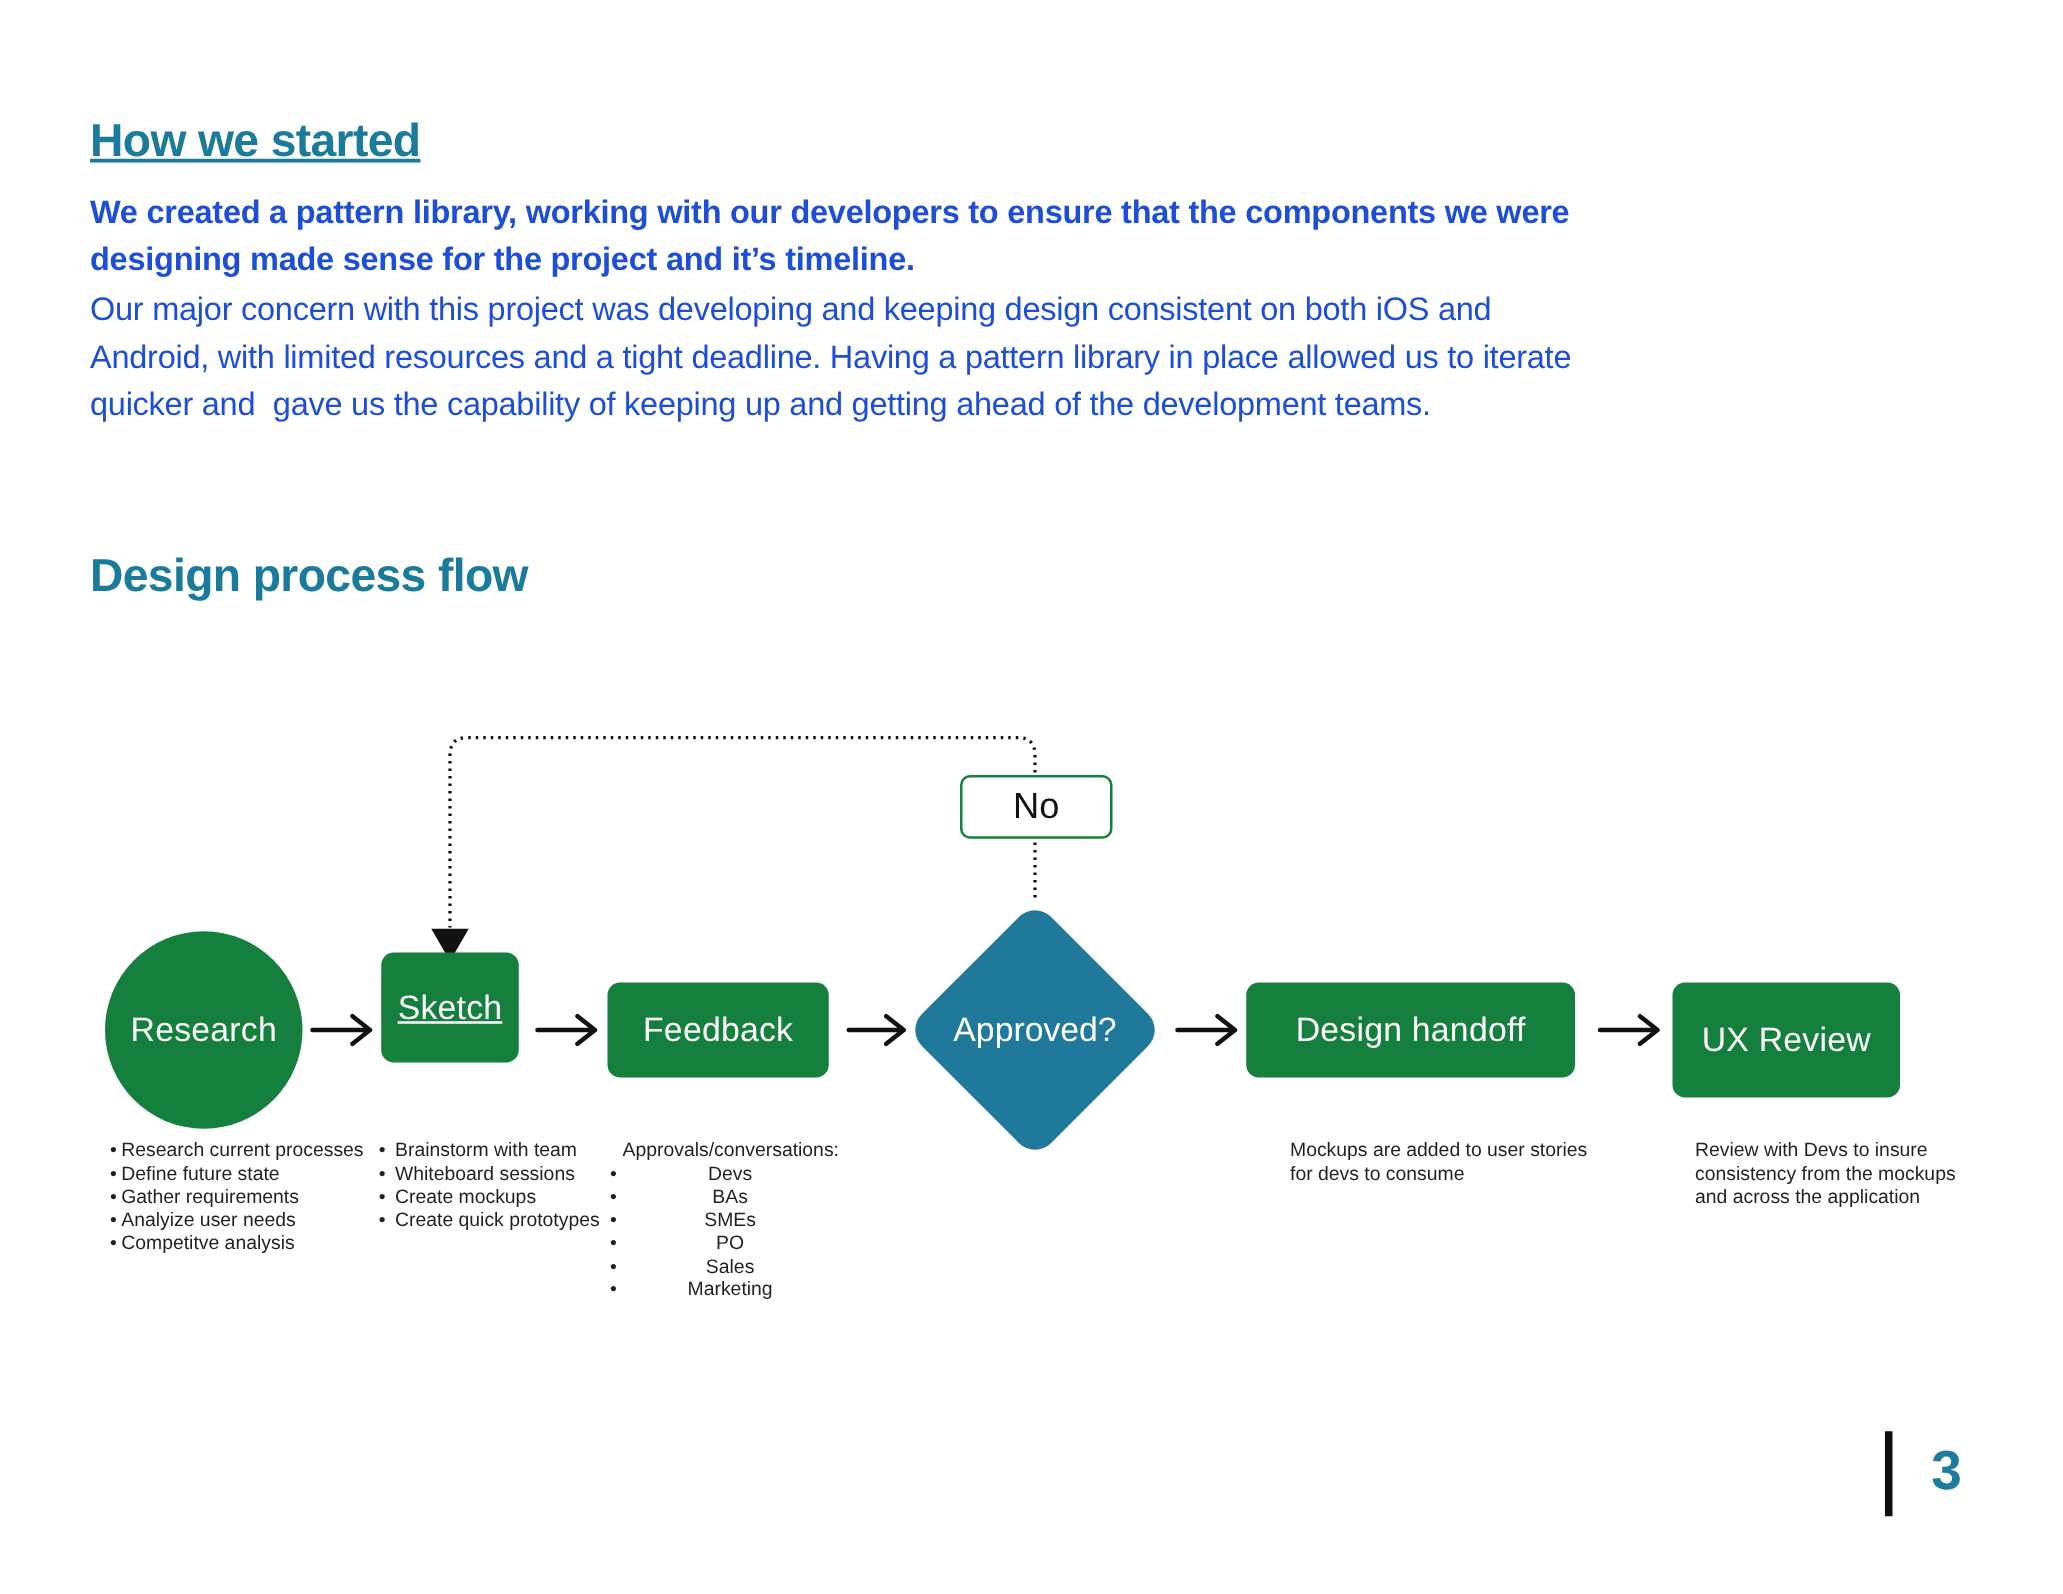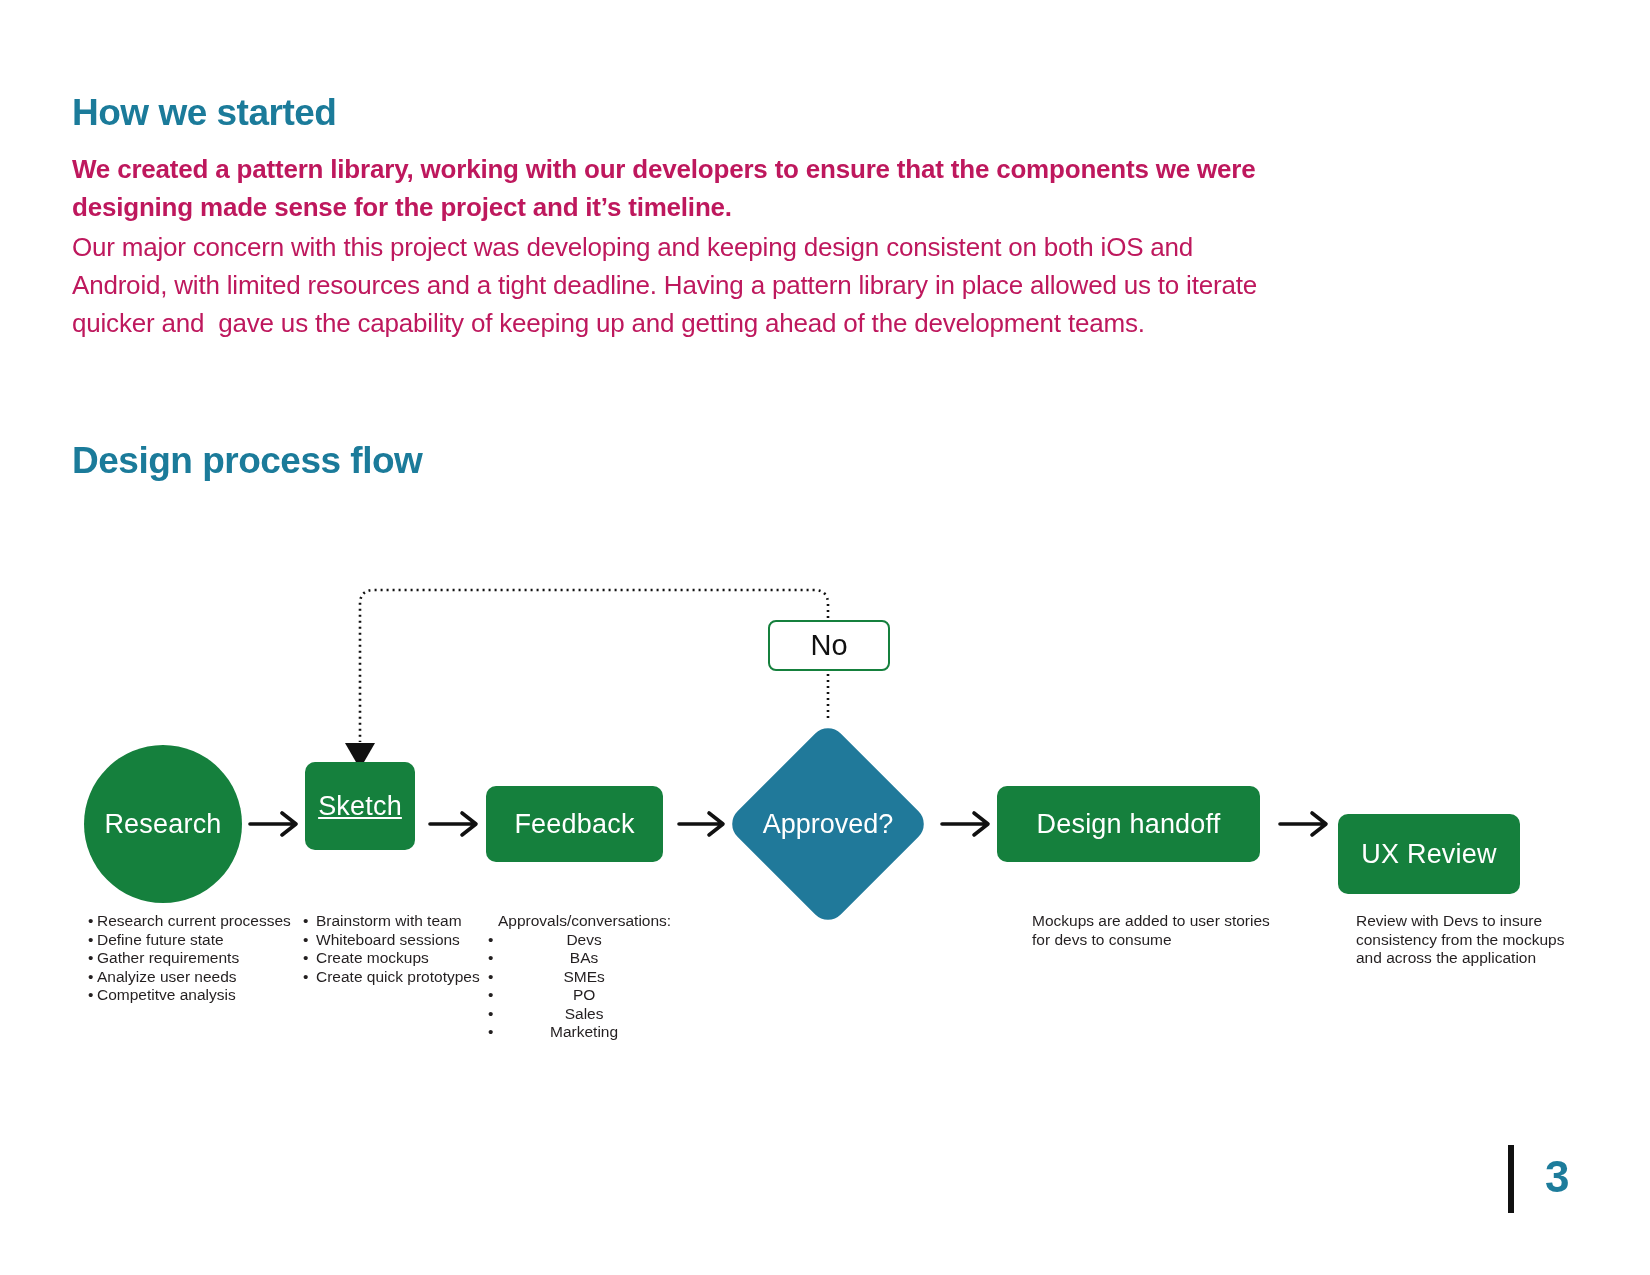--- a/index.html
+++ b/index.html
@@ -4,21 +4,21 @@
 <style>
   html,body{margin:0;padding:0;background:#ffffff;}
   #page{
     position:relative;width:1650px;height:1275px;background:#ffffff;overflow:hidden;
     font-family:"Liberation Sans",sans-serif;color:#1e1e1e;
   }
   .abs{position:absolute;}
   h1.sec{
     margin:0;font-size:37px;font-weight:700;letter-spacing:-0.5px;color:#1b7b9a;
   }
-  .line{white-space:pre;font-size:26px;line-height:38px;letter-spacing:-0.2px;color:#be185d;}
+  .line{white-space:pre;font-size:26px;line-height:38px;letter-spacing:-0.2px;color:#1d4ed8;}
   .line.b{font-weight:700;}
   
   .node{
     background:#15803d;color:#ffffff;display:flex;align-items:center;justify-content:center;
     font-size:27px;letter-spacing:0.2px;
   }
   .rect{border-radius:10px;}
   .circle{border-radius:50%;}
   .diamond{
     background:#20799a;border-radius:18px;transform:rotate(45deg);
@@ -40,21 +40,21 @@
   .note{font-size:15.5px;line-height:18.5px;color:#231f20;white-space:pre;}
   .footer-bar{background:#111111;}
   .page-num{font-size:44px;font-weight:700;color:#1d7c9b;}
   svg{display:block;}
 </style>
 </head>
 <body>
 
 <div id="page">
 
-  <h1 class="sec abs" style="left:72px;top:92px;">How we started</h1>
+  <h1 class="sec abs" style="left:72px;top:92px;text-decoration:underline;">How we started</h1>
 
   <div class="abs" style="left:72px;top:150px;">
     <div class="line b">We created a pattern library, working with our developers to ensure that the components we were</div>
     <div class="line b">designing made sense for the project and it’s timeline.</div>
   </div>
 
   <div class="abs" style="left:72px;top:228px;">
     <div class="line">Our major concern with this project was developing and keeping design consistent on both iOS and</div>
     <div class="line">Android, with limited resources and a tight deadline. Having a pattern library in place allowed us to iterate</div>
     <div class="line">quicker and  gave us the capability of keeping up and getting ahead of the development teams.</div>
@@ -84,21 +84,21 @@
 
   <div class="node rect abs" style="left:305px;top:762px;width:110px;height:88px;text-decoration:underline;">Sketch</div>
 
   <div class="node rect abs" style="left:486px;top:786px;width:177px;height:76px;">Feedback</div>
 
   <div class="diamond abs" style="left:755px;top:751px;width:146px;height:146px;"></div>
   <div class="diamond-label abs" style="left:728px;top:786px;width:200px;height:76px;">Approved?</div>
 
   <div class="node rect abs" style="left:997px;top:786px;width:263px;height:76px;">Design handoff</div>
 
-  <div class="node rect abs" style="left:1338px;top:786px;width:182px;height:80px;margin-top:28px;">UX Review</div>
+  <div class="node rect abs" style="left:1338px;top:786px;width:182px;height:92px;">UX Review</div>
 
   <div class="col abs" style="left:88px;top:912px;">
     <div class="bi">Research current processes</div>
     <div class="bi">Define future state</div>
     <div class="bi">Gather requirements</div>
     <div class="bi">Analyize user needs</div>
     <div class="bi">Competitve analysis</div>
   </div>
 
   <div class="col abs" style="left:303px;top:912px;">

